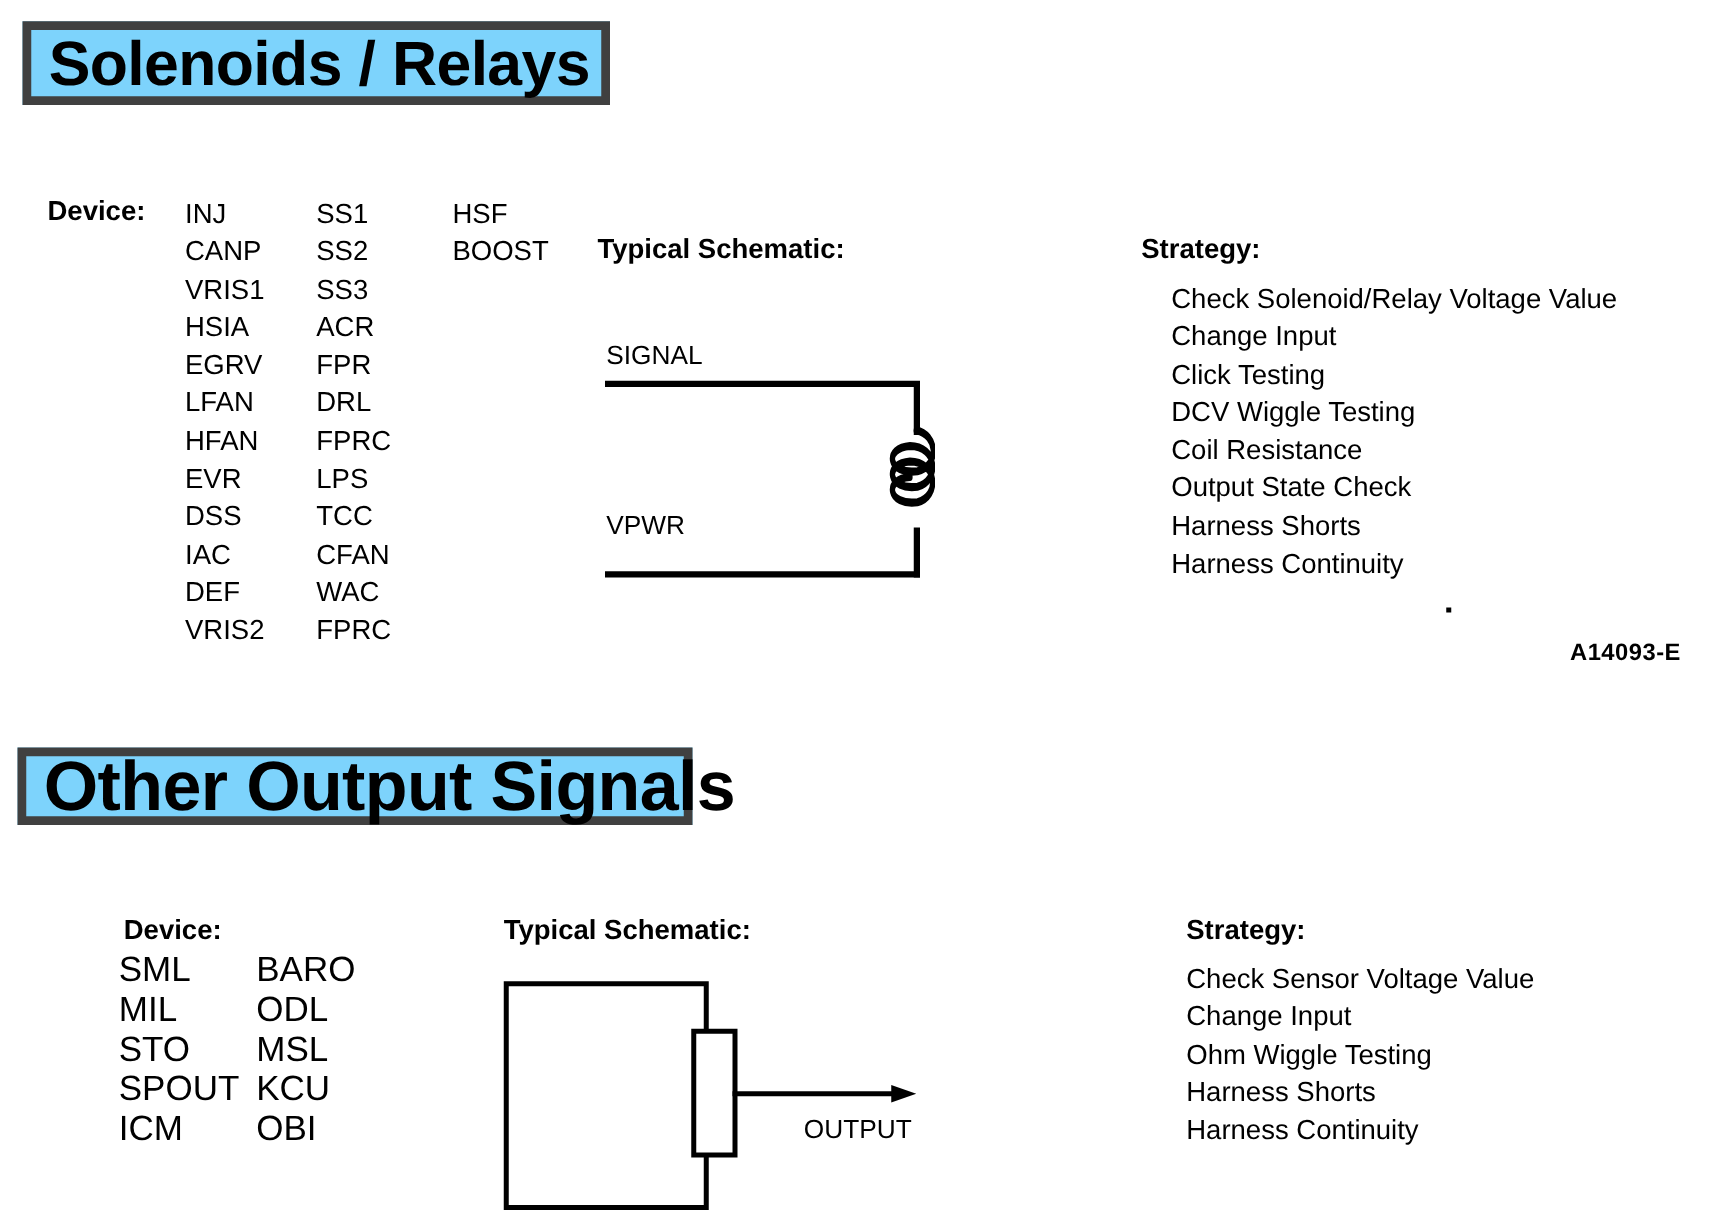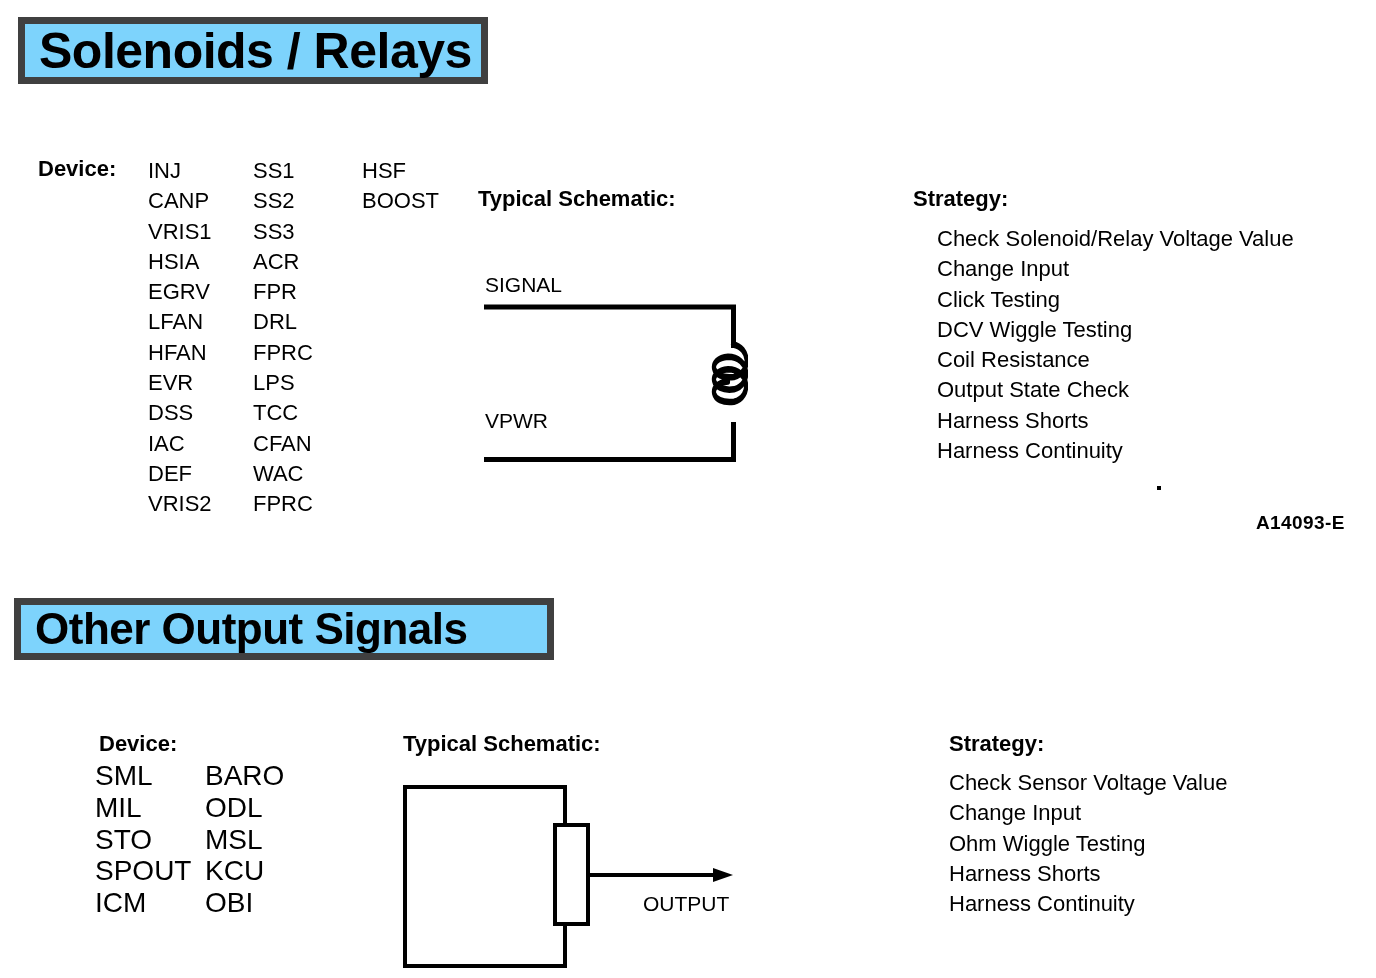--- a/index.html
+++ b/index.html
@@ -33,21 +33,21 @@
     font-weight: bold;
     letter-spacing: -0.5px;
     white-space: nowrap;
     line-height: 1;
   }
 
   #title-box-solenoids { left: 18px; top: 17px; width: 470px; height: 67px; }
   #title-box-solenoids .title-text { font-size: 50px; padding-left: 14px; }
 
   #title-box-other { left: 14px; top: 598px; width: 540px; height: 62px; }
-  #title-box-other .title-text { font-size: 44px; padding-left: 14px; }
+  #title-box-other .title-text { font-size: 56px; padding-left: 14px; }
 
   
   .hdr {
     font-weight: bold;
     font-size: 22px;
     white-space: nowrap;
     line-height: 1;
   }
   .item {
     font-size: 22px;

